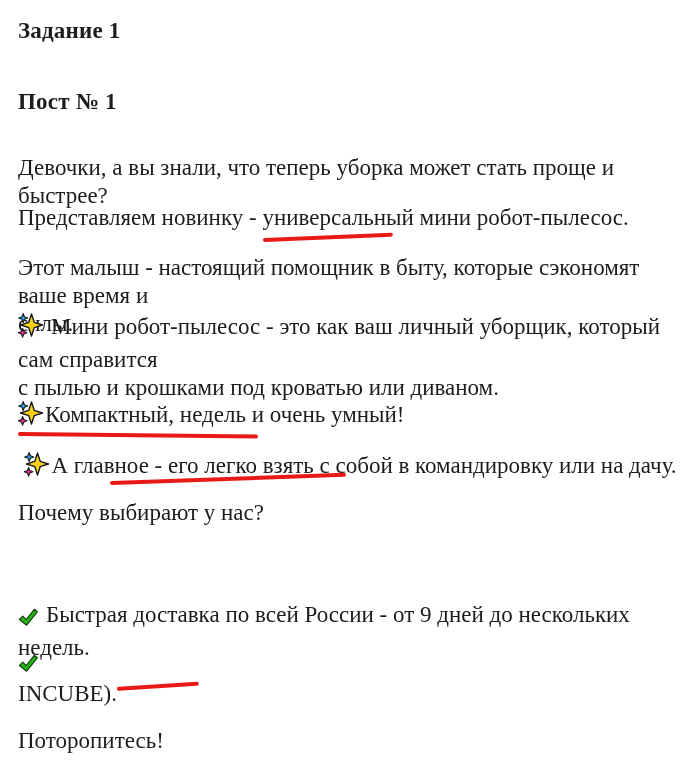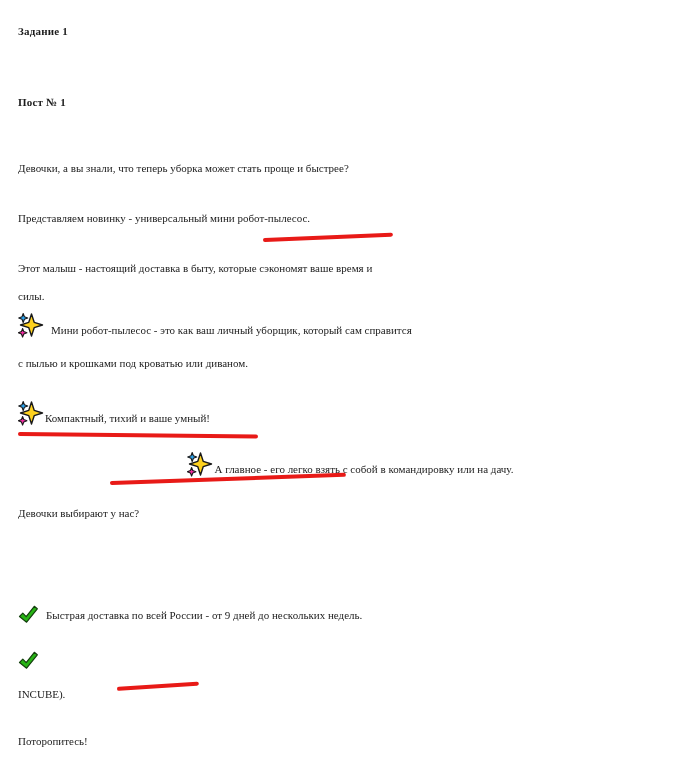--- a/index.html
+++ b/index.html
@@ -3,21 +3,21 @@
 <meta charset="utf-8">
 <style>
   html,body{margin:0;padding:0;}
   body{background:#e9e9e9;}
   .page{
     position:relative;
     width:700px;height:768px;
     background:#ffffff;
     overflow:hidden;
     font-family:"Liberation Serif","DejaVu Serif",serif;
-    font-size:11px;
+    font-size:23px;
     color:#1c1c1c;
     line-height:28px;
   }
   .blk{position:absolute;left:18px;width:665px;}
   .bold{font-weight:700;letter-spacing:0.2px;}
   .line{display:block;}
   .emoji{display:inline-block;vertical-align:-5px;margin-right:4px;}
   .emoji.tight{margin-right:1px;}
   .emoji.gap{margin-right:7px;}
   
@@ -64,44 +64,44 @@
 
   <div class="blk bold p-title">Задание 1</div>
 
   <div class="blk bold p-post">Пост № 1</div>
 
   <div class="blk p-intro">Девочки, а вы знали, что теперь уборка может стать проще и быстрее?</div>
 
   <div class="blk p-new">Представляем новинку - универсальный мини робот-пылесос.</div>
 
   <div class="blk p-baby">
-    <span class="line">Этот малыш - настоящий доставка в быту, которые сэкономят ваше время и</span>
+    <span class="line">Этот малыш - настоящий помощник в быту, которые сэкономят ваше время и</span>
     <span class="line">силы.</span>
   </div>
 
   <div class="blk p-spark1">
     <span class="line"><span class="emoji gap"><svg width="26" height="27" viewBox="0 0 26 27">
             <use href="#sparkle-glyph"></use>
           </svg></span><span>Мини робот-пылесос - это как ваш личный уборщик, который сам справится</span></span>
     <span class="line">с пылью и крошками под кроватью или диваном.</span>
   </div>
 
   <div class="blk p-spark2">
     <span class="emoji tight"><svg width="26" height="27" viewBox="0 0 26 27">
           <use href="#sparkle-glyph"></use>
-        </svg></span><span>Компактный, тихий и ваше умный!</span>
+        </svg></span><span>Компактный, недель и очень умный!</span>
   </div>
 
   <div class="blk p-spark3">
     <span class="emoji tight"><svg width="26" height="27" viewBox="0 0 26 27">
           <use href="#sparkle-glyph"></use>
         </svg></span><span>А главное - его легко взять с собой в командировку или на дачу.</span>
   </div>
 
-  <div class="blk p-why">Девочки выбирают у нас?</div>
+  <div class="blk p-why">Почему выбирают у нас?</div>
 
 
   <div class="blk p-check2">
     <span class="emoji gap"><svg width="21" height="19" viewBox="0 0 21 19">
           <use href="#check-glyph"></use>
         </svg></span><span>Быстрая доставка по всей России - от 9 дней до нескольких недель.</span>
   </div>
 
   <div class="blk p-check3">
     <span class="line"><span class="emoji gap"><svg width="21" height="19" viewBox="0 0 21 19">

